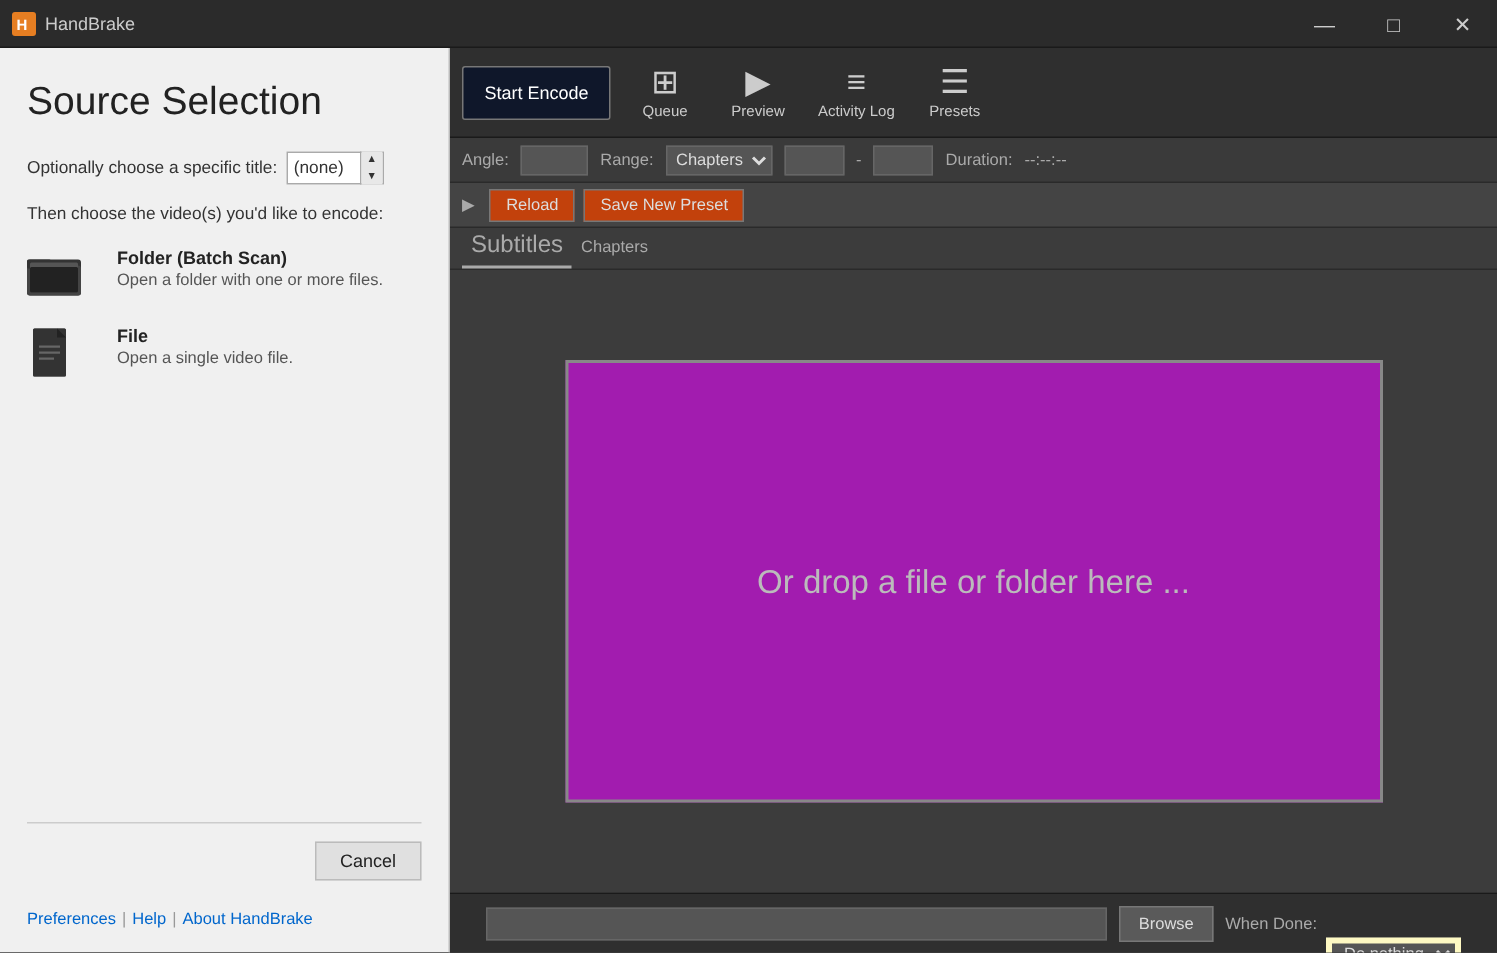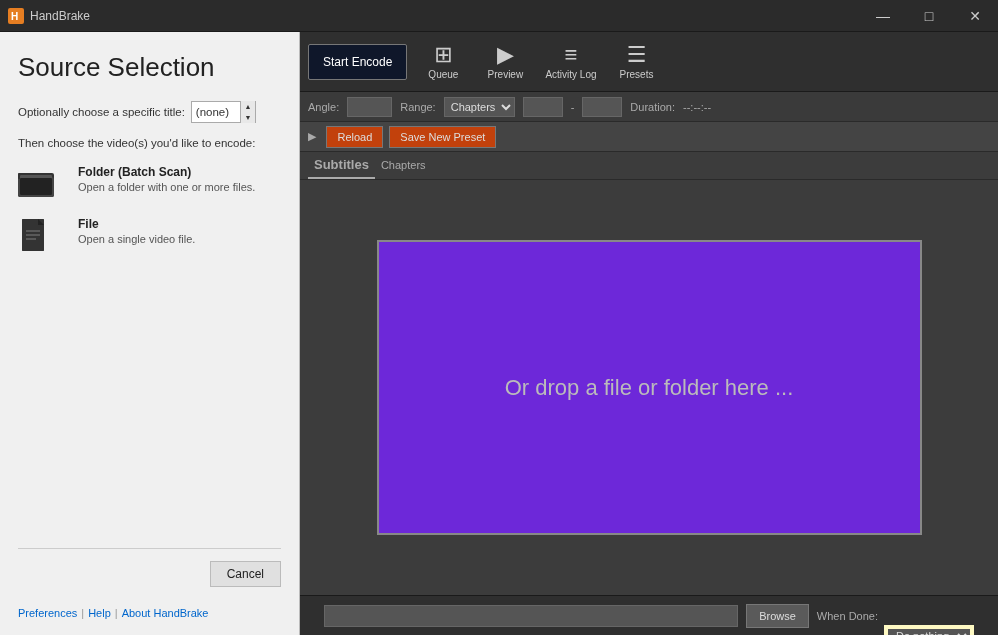--- a/index.html
+++ b/index.html
@@ -295,21 +295,21 @@
       display: flex;
       align-items: center;
       justify-content: center;
       position: relative;
       background: #3c3c3c;
     }
     .drop-zone {
       width: 545px;
       height: 295px;
       border: 2px solid #888;
-      background: #6d28d9;
+      background: #a21caf;
       display: flex;
       align-items: center;
       justify-content: center;
     }
     .drop-text {
       color: #bbb;
       font-size: 22px;
       font-weight: 300;
     }
 
@@ -479,21 +479,21 @@
       <span style="color:#aaa;">--:--:--</span>
     </div>
 
     <div class="action-bar">
       <span style="color:#aaa; font-size:11px; margin-right:4px;">▶</span>
       <button class="action-btn">Reload</button>
       <button class="action-btn">Save New Preset</button>
     </div>
 
     <div class="tabs-row">
-      <div style="color:#aaa; font-size:13px; padding: 0 6px; border-bottom: 2px solid #aaa; height:28px; display:flex; align-items:center;font-weight:bold;">Subtitles</div>
+      <div style="color:#aaa; font-size:16px; padding: 0 6px; border-bottom: 2px solid #aaa; height:28px; display:flex; align-items:center;">Subtitles</div>
       <div style="color:#aaa; font-size:11px; padding: 0 6px; height:28px; display:flex; align-items:center;">Chapters</div>
     </div>
 
     <div class="content-area">
       <div class="drop-zone">
         <span class="drop-text">Or drop a file or folder here ...</span>
       </div>
     </div>
 
     <div class="bottom-bar">

